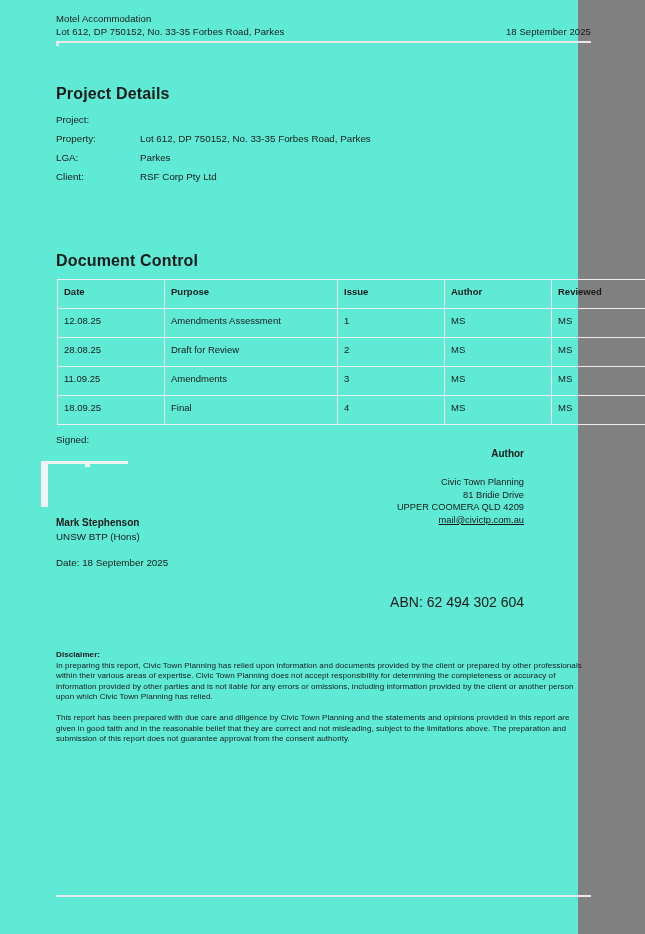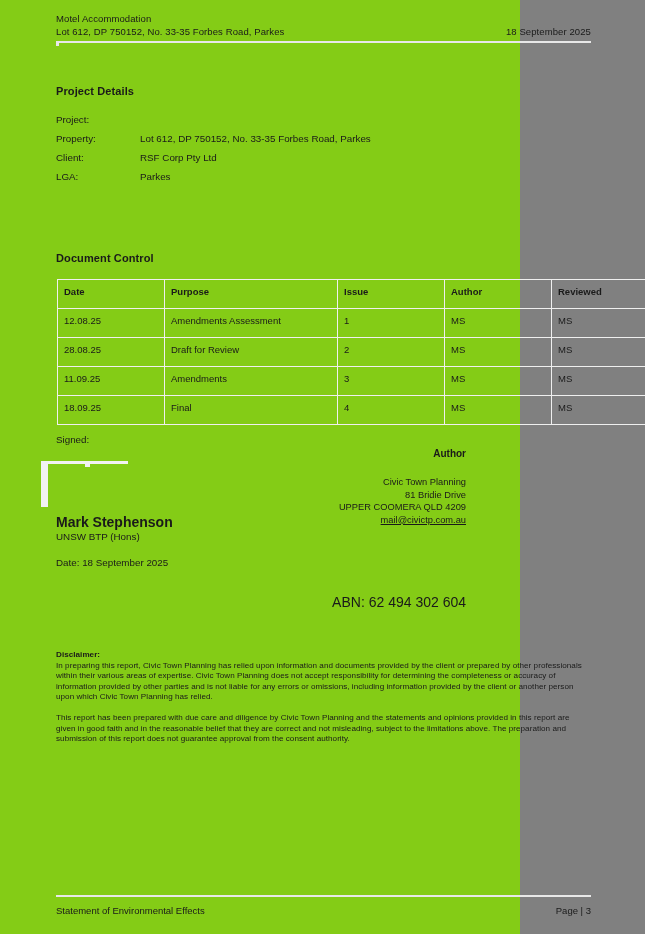--- a/index.html
+++ b/index.html
@@ -14,23 +14,23 @@
     position: relative;
     overflow: hidden;
     font-family: "Liberation Sans", sans-serif;
     color: #1a1a1a;
     -webkit-font-smoothing: none;
   }
 
   .page {
     position: absolute;
     left: 0; top: 0;
-    width: 520px;
+    width: 578px;
     height: 934px;
-    background: #84cc16;
+    background: #5eead4;
     box-sizing: border-box;
     text-decoration: underline;
   }
 
   
   .doc-header {
     position: absolute;
     left: 56px;
     top: 13px;
     width: 535px;
@@ -57,21 +57,21 @@
     top: 41px;
     width: 3px;
     height: 5px;
     background: #e8e8e8;
   }
 
   
   .section-heading {
     position: absolute;
     left: 56px;
-    font-size: 11px;
+    font-size: 16px;
     font-weight: bold;
     letter-spacing: 0.01em;
   }
   #h-project { top: 85px; }
   #h-doccontrol { top: 252px; }
 
   
   .detail-rows {
     position: absolute;
     left: 56px;
@@ -181,21 +181,21 @@
     top: 546px;
     font-size: 14px;
     text-align: right;
     margin-top: 48px;
   }
 
   .signer-name {
     position: absolute;
     left: 56px;
     top: 516px;
-    font-size: 14px;
+    font-size: 10px;
     font-weight: bold;
     line-height: 13px;
   }
   .signer-qual {
     position: absolute;
     left: 56px;
     top: 530px;
     font-size: 9.8px;
     line-height: 13px;
   }
@@ -265,26 +265,26 @@
 
   <div class="detail-rows">
     <div class="detail-row">
       <div class="dlabel">Project:</div>
     </div>
     <div class="detail-row">
       <div class="dlabel">Property:</div>
       <div class="dvalue">Lot 612, DP 750152, No. 33-35 Forbes Road, Parkes</div>
     </div>
     <div class="detail-row">
+      <div class="dlabel">LGA:</div>
+      <div class="dvalue">Parkes</div>
+    </div>
+    <div class="detail-row">
       <div class="dlabel">Client:</div>
       <div class="dvalue">RSF Corp Pty Ltd</div>
-    </div>
-    <div class="detail-row">
-      <div class="dlabel">LGA:</div>
-      <div class="dvalue">Parkes</div>
     </div>
   </div>
 
   <div class="section-heading" id="h-doccontrol">Document Control</div>
 
   <table class="dc-table">
     <thead>
       <tr>
         <th class="col-date">Date</th>
         <th class="col-purpose">Purpose</th>
@@ -346,18 +346,14 @@
   </div>
   <div class="abn-line">ABN: 62 494 302 604</div>
 
   <div class="legal">
     <p class="tight bold-lead">Disclaimer:</p>
     <p>In preparing this report, Civic Town Planning has relied upon information and documents provided by the client or prepared by other professionals within their various areas of expertise. Civic Town Planning does not accept responsibility for determining the completeness or accuracy of information provided by other parties and is not liable for any errors or omissions, including information provided by the client or another person upon which Civic Town Planning has relied.</p>
     <p>This report has been prepared with due care and diligence by Civic Town Planning and the statements and opinions provided in this report are given in good faith and in the reasonable belief that they are correct and not misleading, subject to the limitations above. The preparation and submission of this report does not guarantee approval from the consent authority.</p>
   </div>
 
   <div class="footer-rule"></div>
-  <div class="doc-footer">
-    <div>Statement of Environmental Effects</div>
-    <div class="pg">Page | 3</div>
-  </div>
 
 </div>
 
 </body></html>

